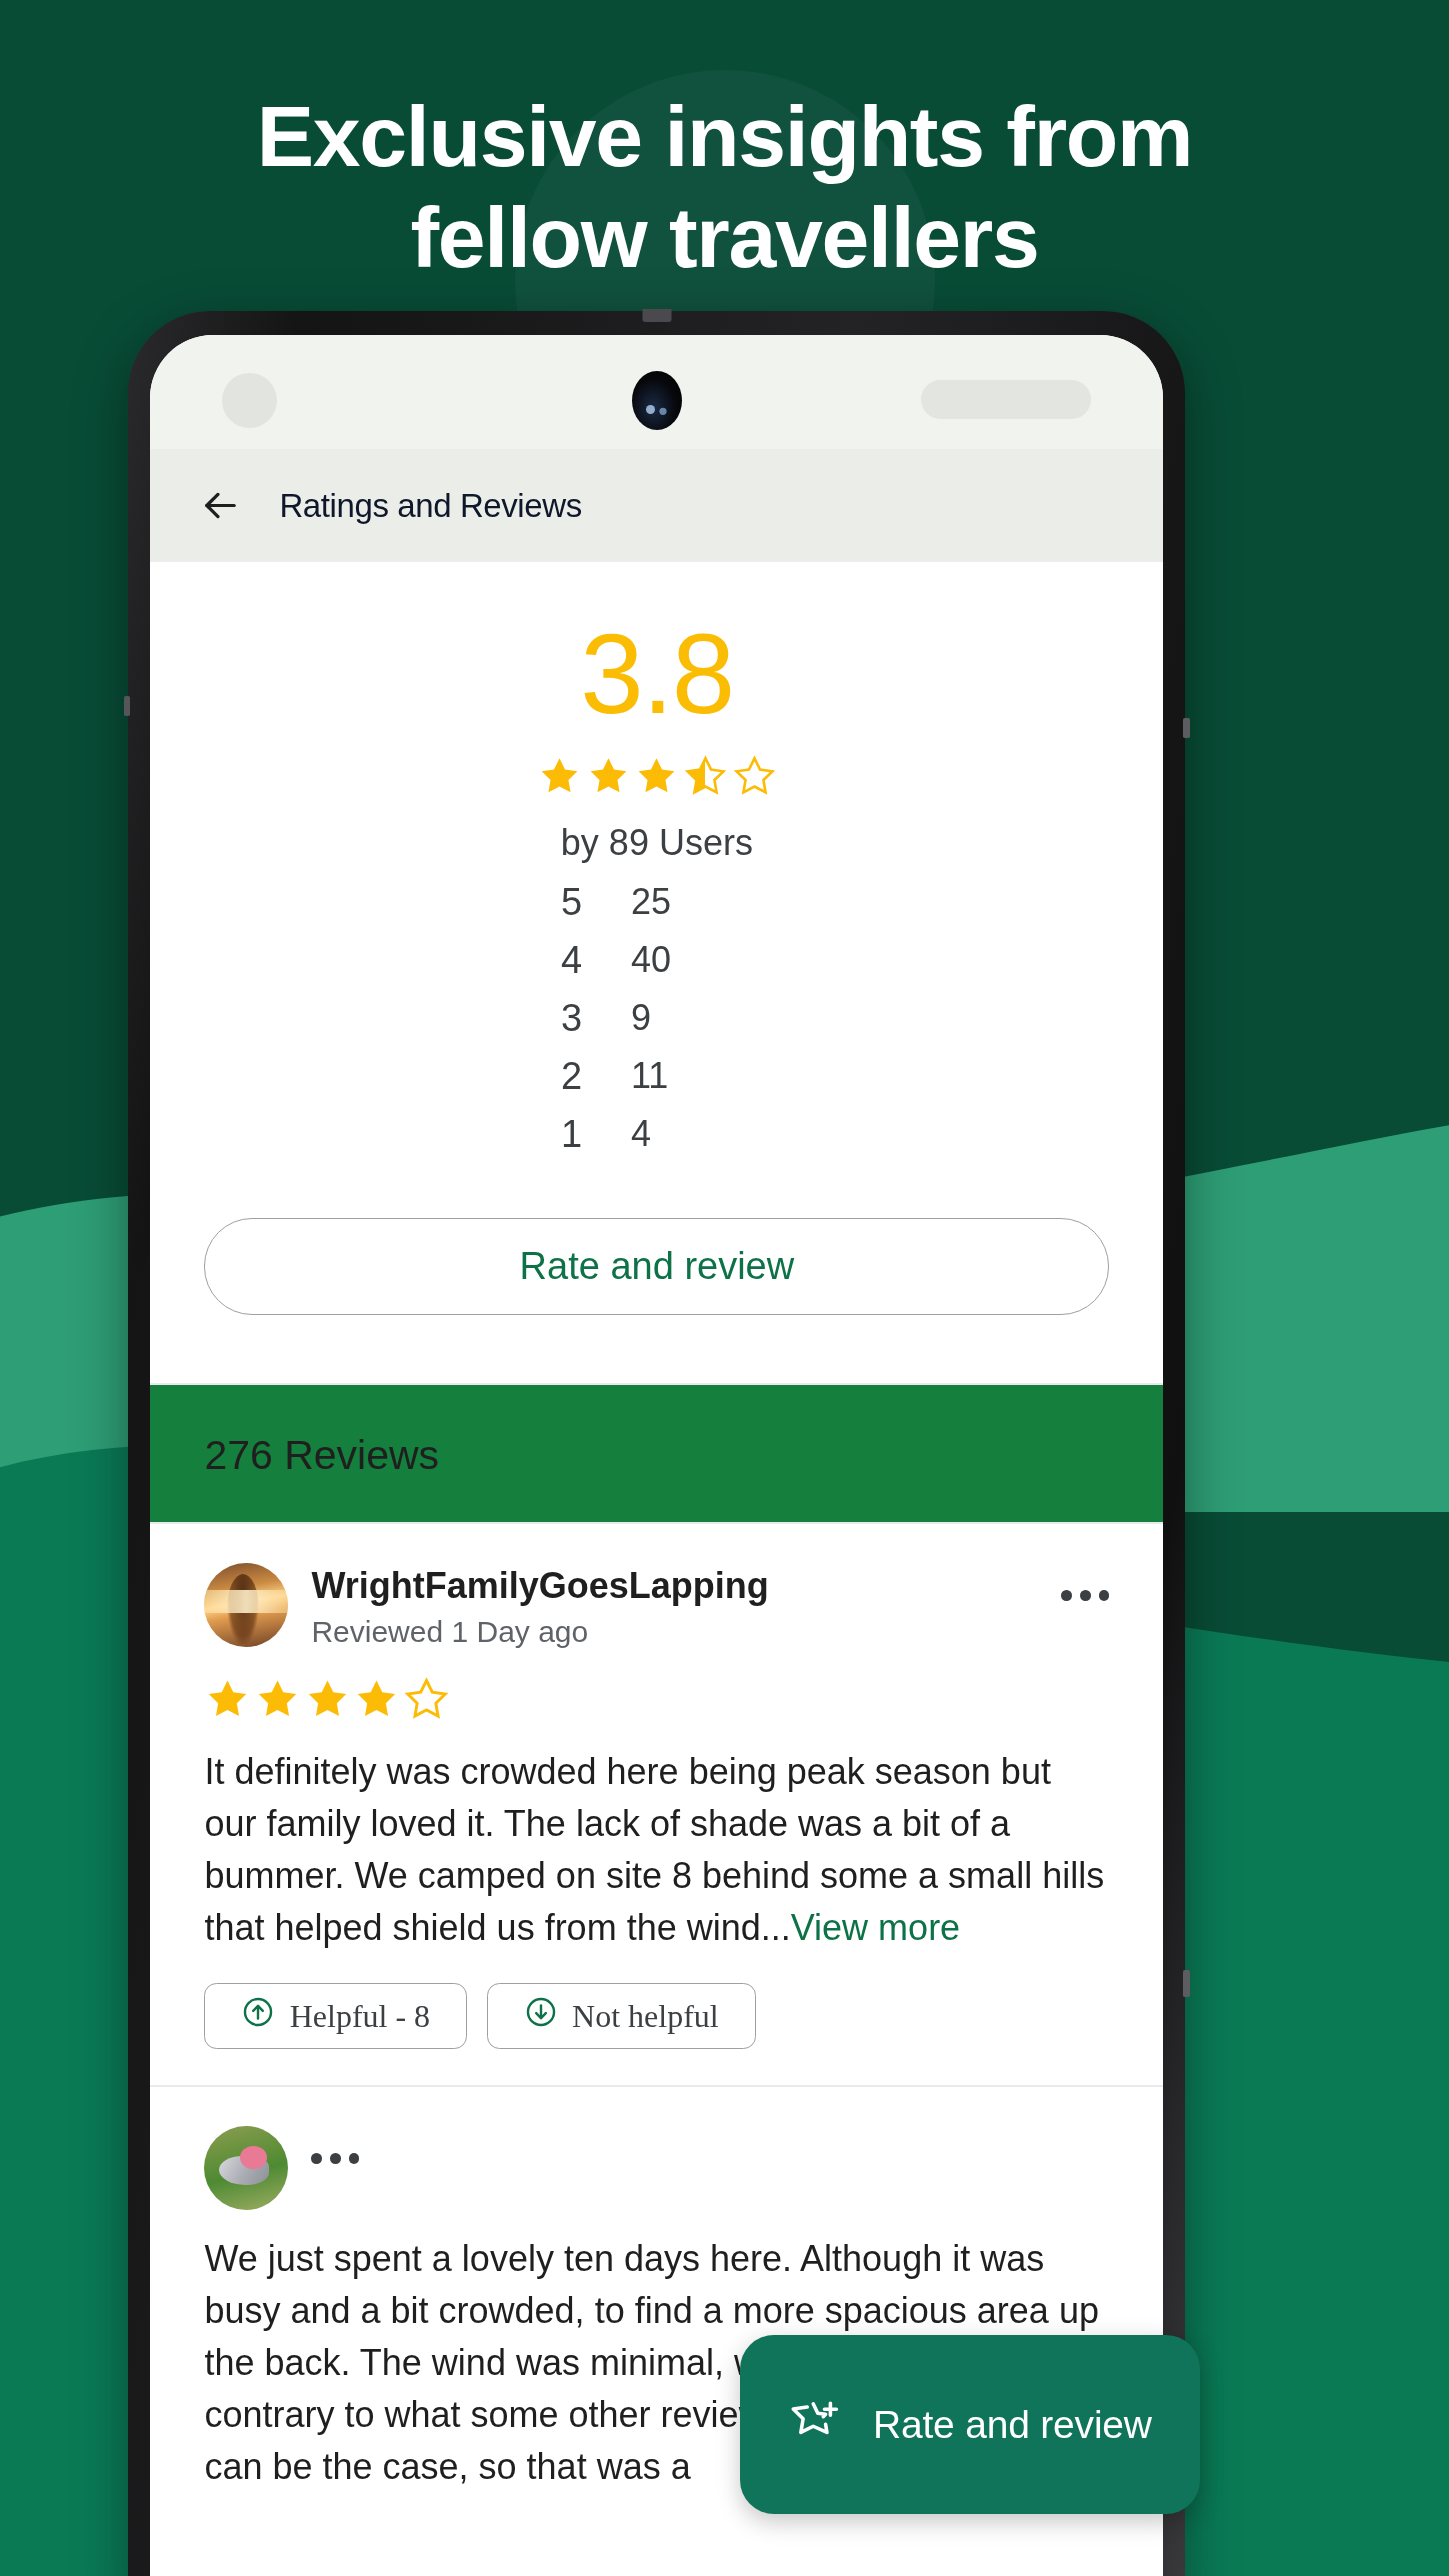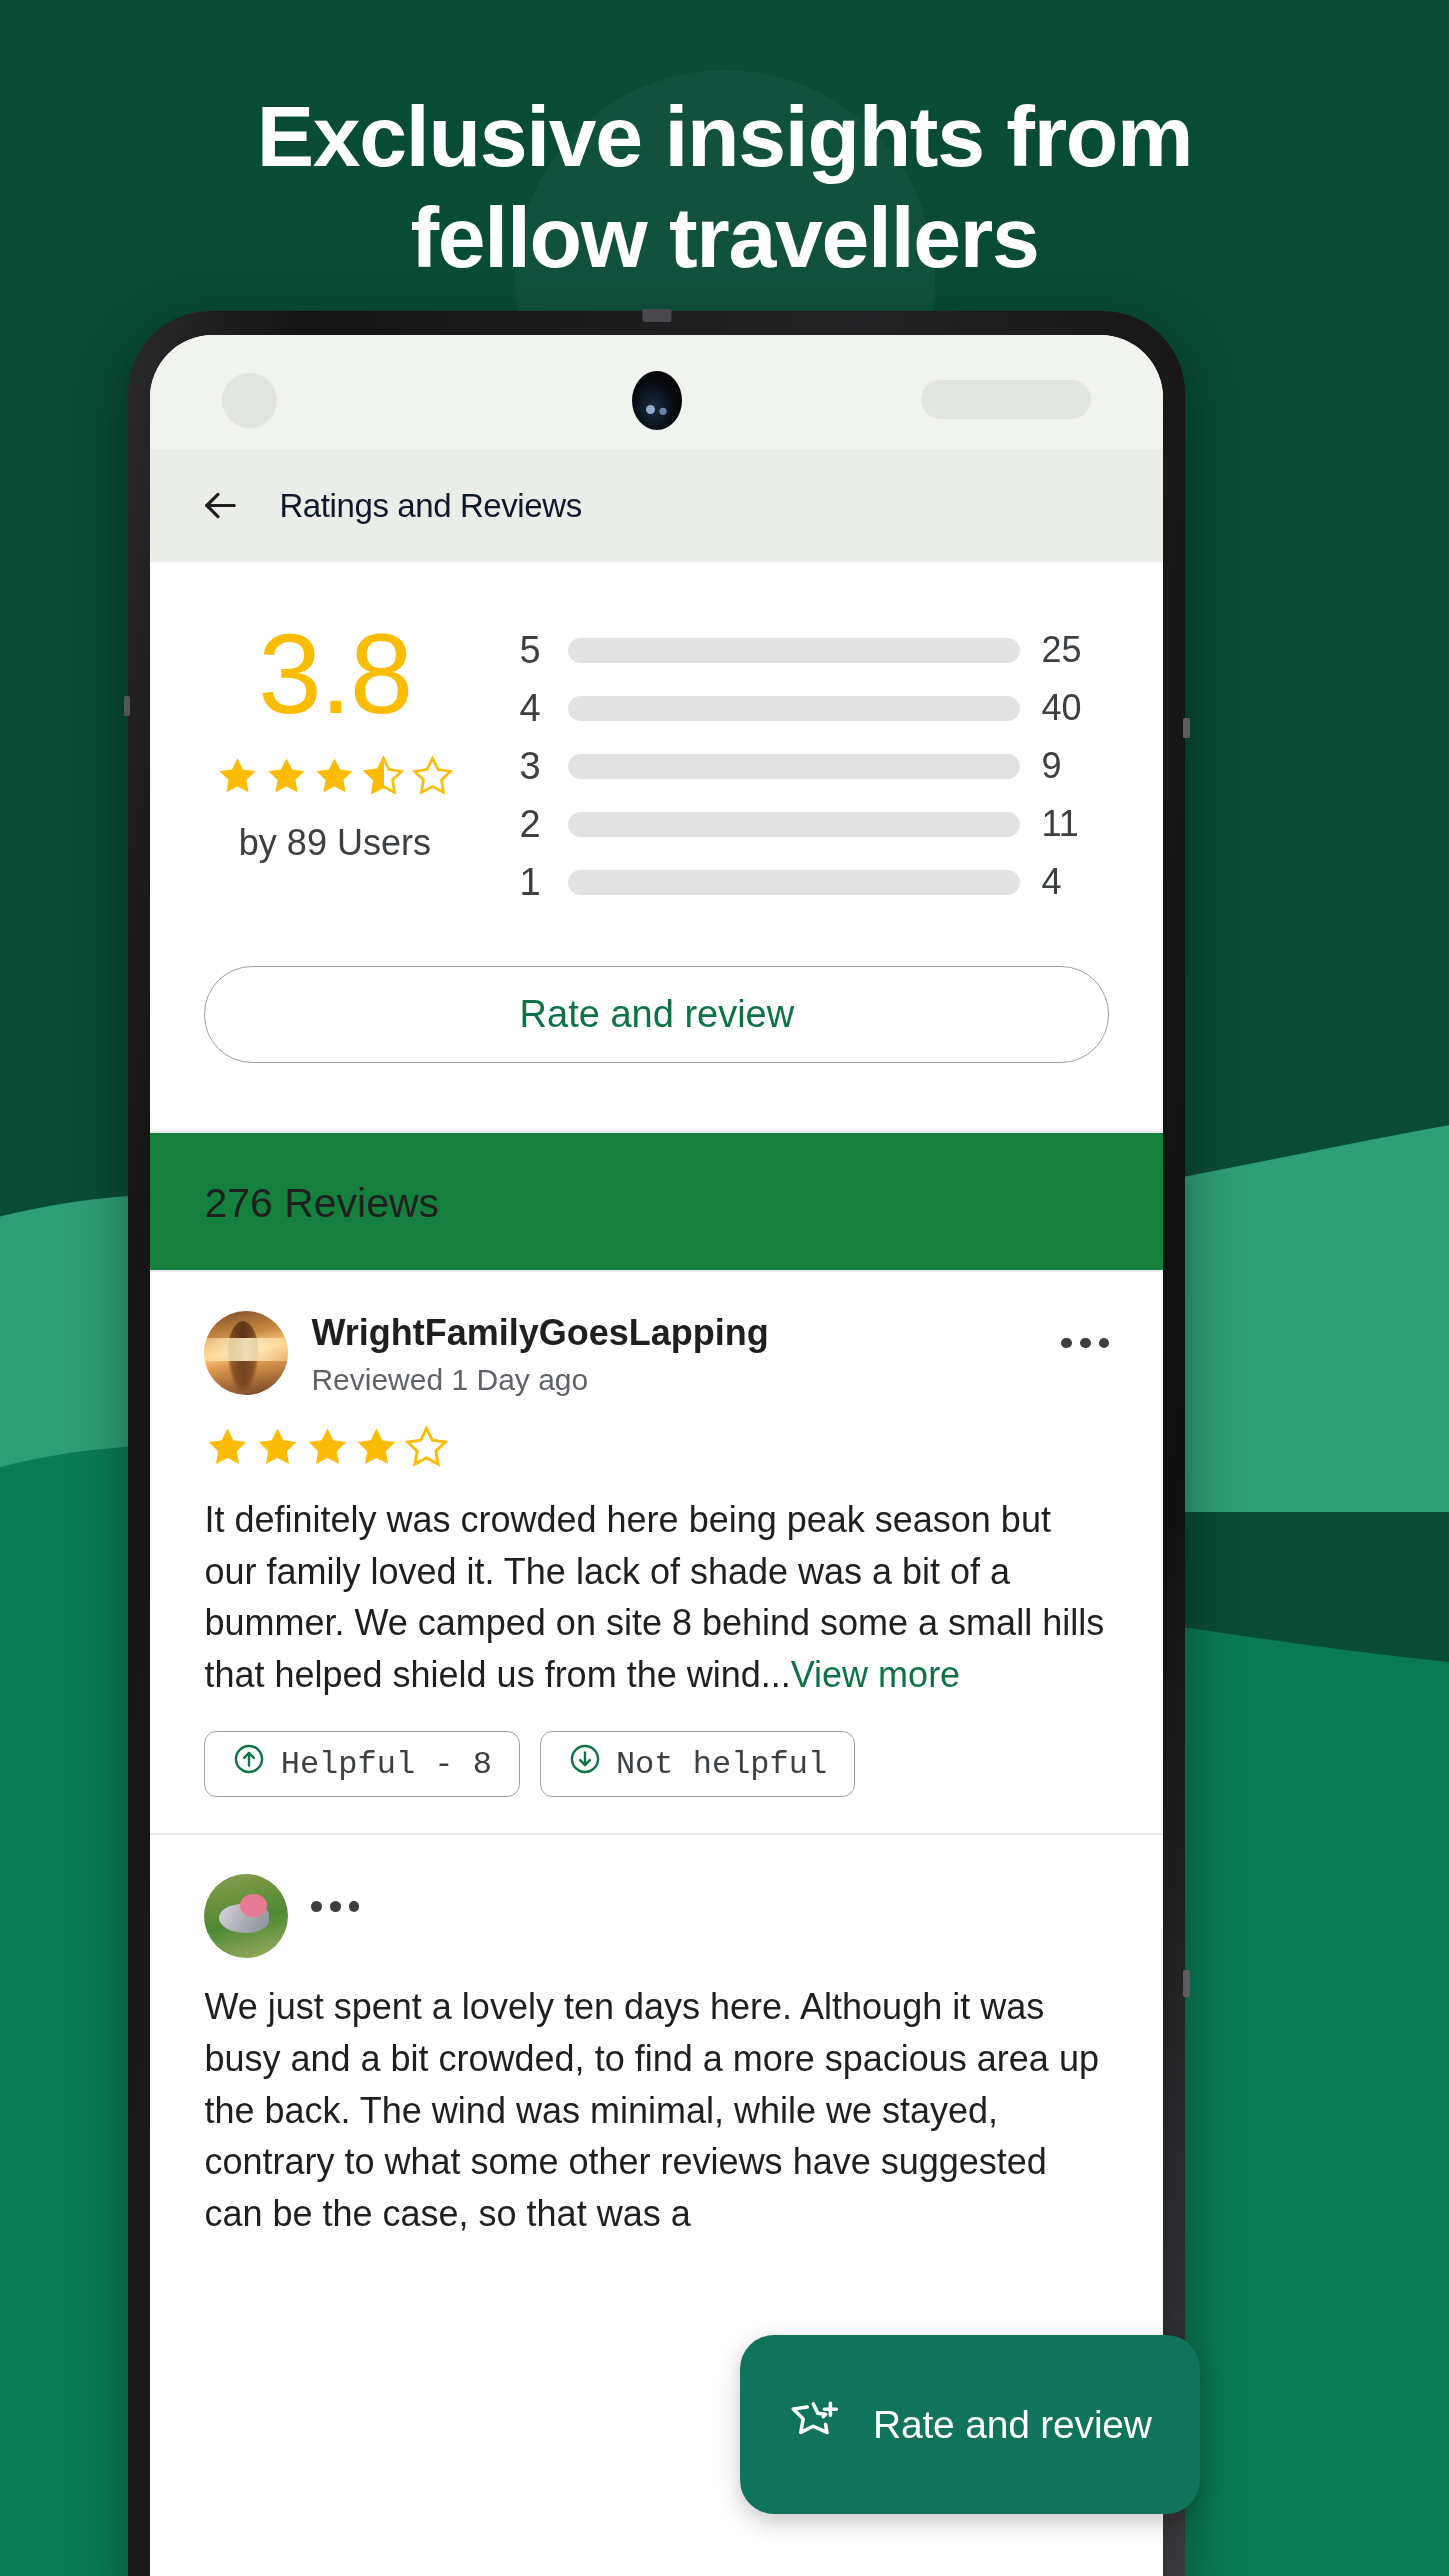--- a/index.html
+++ b/index.html
@@ -143,21 +143,22 @@
     font-size:33px;
     color:#0f172a;
     letter-spacing:-0.4px;
   }
 
   
   .summary {
     background:#fff;
     padding:50px 0 0 0;
     display:flex;
-    align-items:flex-start;
+    align-items:center;
+    flex-direction:column;
   }
   .sum-left {
     width:369px;
     flex:none;
     text-align:center;
     padding-top:5.4px;
   }
   .big-score {
     font-size:114px;
     font-weight:500;
@@ -306,24 +307,24 @@
 
   .rv-actions { margin-top:30px; display:flex; gap:19.7px; }
   .chip {
     height:66px;
     border:1.8px solid #9aa0a6;
     border-radius:12.5px;
     background:#fff;
     display:flex;
     align-items:center;
     gap:14.3px;
-    padding:0 27px;
+    padding:0 36px;
     font-size:32px;
     color:#3c4043;
-    font-family:Liberation Mono, monospace;
+    font-family:Liberation Serif, serif;
     cursor:pointer;
   }
   .chip svg { width:34px; height:34px; flex:none; }
 
   
   .fab {
     position:absolute;
     left:740px;
     top:2335px;
     height:179px;

